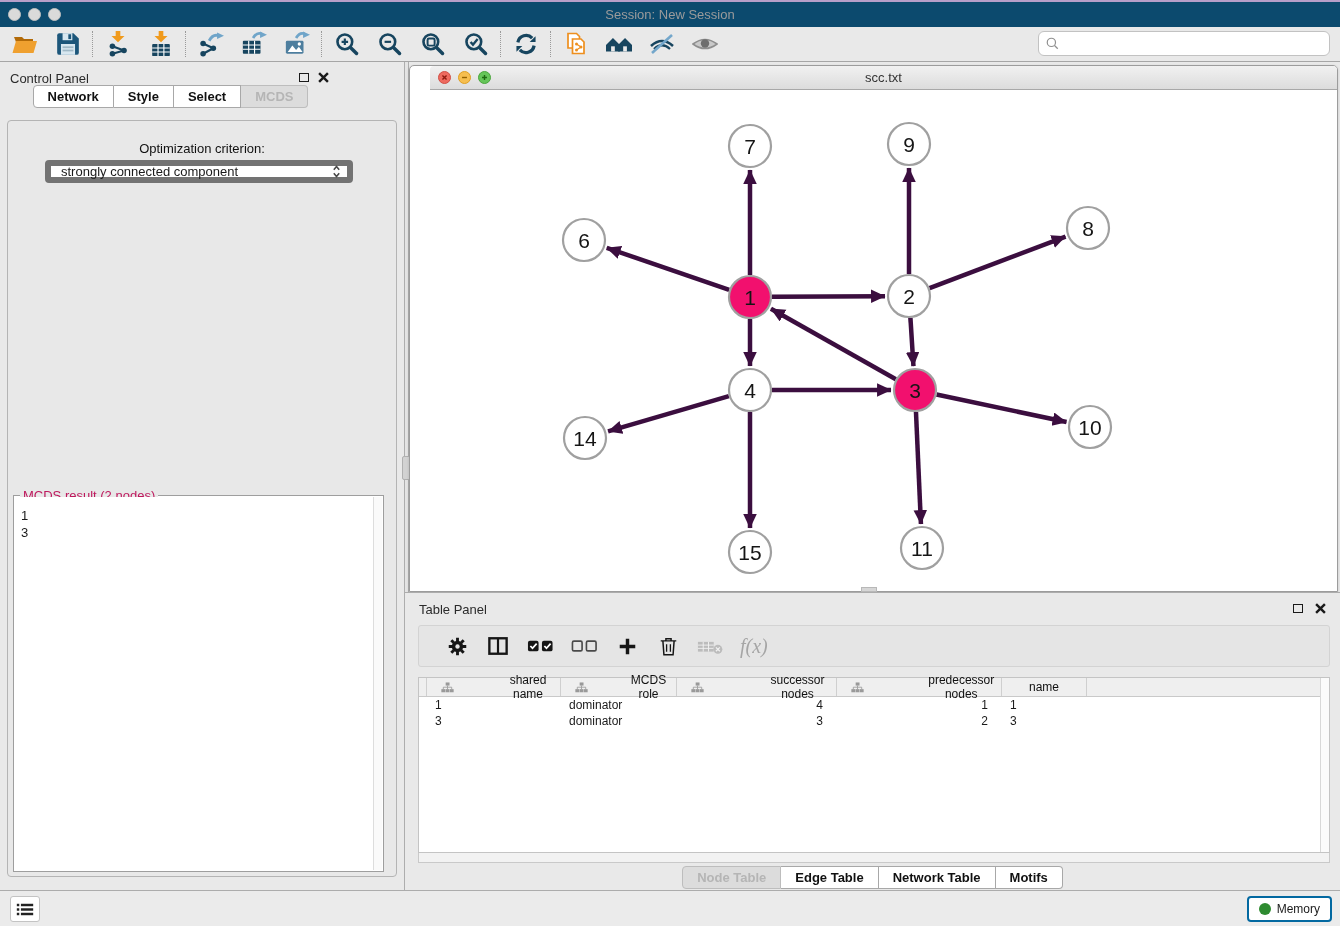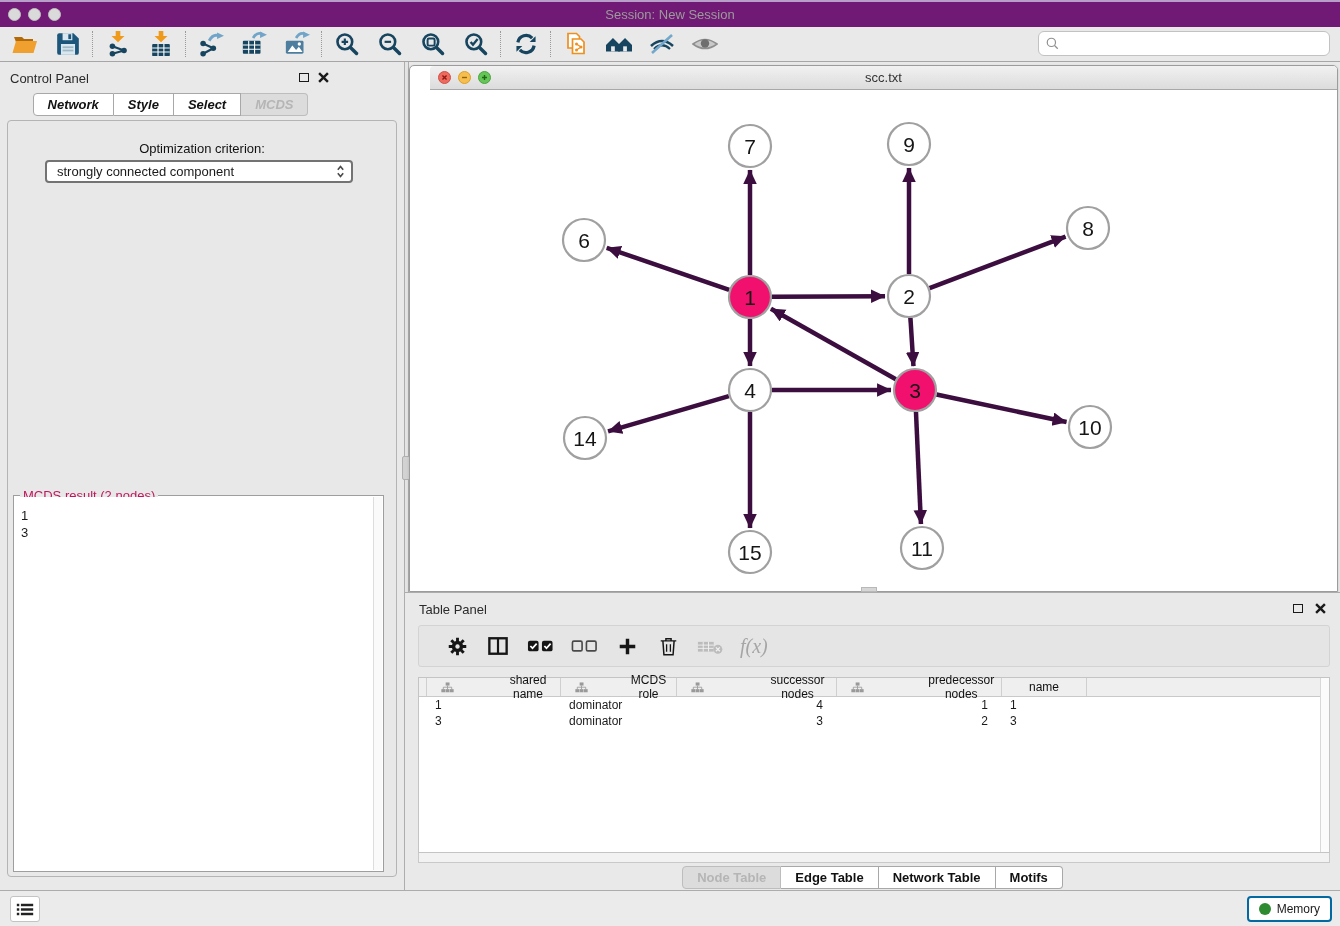--- a/index.html
+++ b/index.html
@@ -4,52 +4,52 @@
 <style>
   * { margin:0; padding:0; box-sizing:border-box; }
   html,body { width:1340px; height:926px; }
   body {
     position:relative; background:#E9E9E9; overflow:hidden;
     font-family:"Liberation Sans", sans-serif; color:#1a1a1a;
   }
   .top-accent { position:absolute; left:0; top:0; width:100%; height:2px; background:#B79FC9; z-index:50; }
 
   
-  .titlebar { position:absolute; left:0; top:2px; width:100%; height:25px; background:#701a75; }
+  .titlebar { position:absolute; left:0; top:2px; width:100%; height:25px; background:#0c4a6e; }
   .titlebar .title { position:absolute; left:0; right:0; top:5px; text-align:center; font-size:13px; color:#9B9B9B; }
   .traffic-inactive { position:absolute; top:6px; width:13px; height:13px; border-radius:50%;
     background:#DADADA; border:1px solid #BFBFBF; }
 
   
   .toolbar { position:absolute; left:0; top:27px; width:100%; height:35px; background:#E9E9E9;
     border-bottom:1px solid #A6A6A6; display:flex; align-items:center; padding-left:3px; }
   .tb-icon { width:43px; height:31px; display:flex; align-items:center; justify-content:center; cursor:default; }
   .tb-icon svg { width:26px; height:26px; }
   .tb-sep { width:1px; height:26px; border-left:1px dotted #9A9A9A; margin:0 3px; }
   .searchbox { position:absolute; right:10px; top:4px; width:292px; height:25px; background:#fff;
     border:1px solid #C2C2C2; border-radius:6px; display:flex; align-items:center; padding-left:6px; }
   .searchbox input { border:none; outline:none; flex:1; height:20px; font-size:13px; background:transparent; margin-left:4px; }
 
   
   .control-panel { position:absolute; left:0; top:62px; width:341px; height:828px; background:#E9E9E9; }
   .panel-title { position:absolute; left:10px; top:9px; font-size:13px; color:#2B2B2B; }
   .panel-ctrl { position:absolute; top:9px; width:14px; height:13px; display:flex; align-items:center; justify-content:center; }
   .float-box { width:10px; height:9px; border:1.6px solid #1A1A1A; display:inline-block; }
   .seg-tabs { position:absolute; left:0; right:0; display:flex; justify-content:center; }
-  .cp-tabs { top:31px;font-style:italic; }
+  .cp-tabs { top:23px; }
   .seg-tab { padding:3px 14px; font-size:13px; font-weight:600; background:#fff; color:#111;
     border:1px solid #A8A8A8; border-left:none; cursor:default; }
   .seg-tab:first-child { border-left:1px solid #A8A8A8; border-radius:4px 0 0 4px; }
   .seg-tab:last-child { border-radius:0 4px 4px 0; }
   .seg-tab.selected { background:#DCDCDC; color:#B5B5B5; border-color:#BDBDBD; }
   .cp-content { position:absolute; left:7px; top:58px; width:390px; height:757px;
     border:1px solid #B4B4B4; border-radius:4px; background:#E8E8E8; }
   .opt-label { text-align:center; margin-top:20px; font-size:13px; color:#111; }
   .combo { position:absolute; left:37px; top:39px; width:308px; height:23px; background:#fff;
-    border:2px solid #737373; border-radius:4px; display:flex; align-items:center; padding:0 6px 0 10px; }
+    border:6px solid #737373; border-radius:4px; display:flex; align-items:center; padding:0 6px 0 10px; }
   .combo .combo-value { flex:1; font-size:13px; }
   .btn-row { position:absolute; left:0; right:0; top:73px; display:flex; justify-content:center; gap:15px; }
   .push-btn { height:23px; padding:0 17px; background:#fff; border:1px solid #ABABAB; border-radius:5px;
     font-size:13px; display:flex; align-items:center; cursor:default; }
   .result-fieldset { position:absolute; left:5px; top:374px; width:371px; height:377px;
     border:1px solid #9E9E9E; background:#fff; }
   .result-legend { position:absolute; top:-8px; left:6px; background:#E8E8E8; padding:0 3px; font-size:13px; color:#be185d; }
   .result-body { position:absolute; inset:1px 10px 1px 1px; background:#fff; padding:10px 5px 2px 6px;
     font-size:13px; line-height:17px; }
   .result-scroll { position:absolute; top:1px; bottom:1px; right:1px; width:9px; background:#FAFAFA; border-left:1px solid #DDDDDD; }

